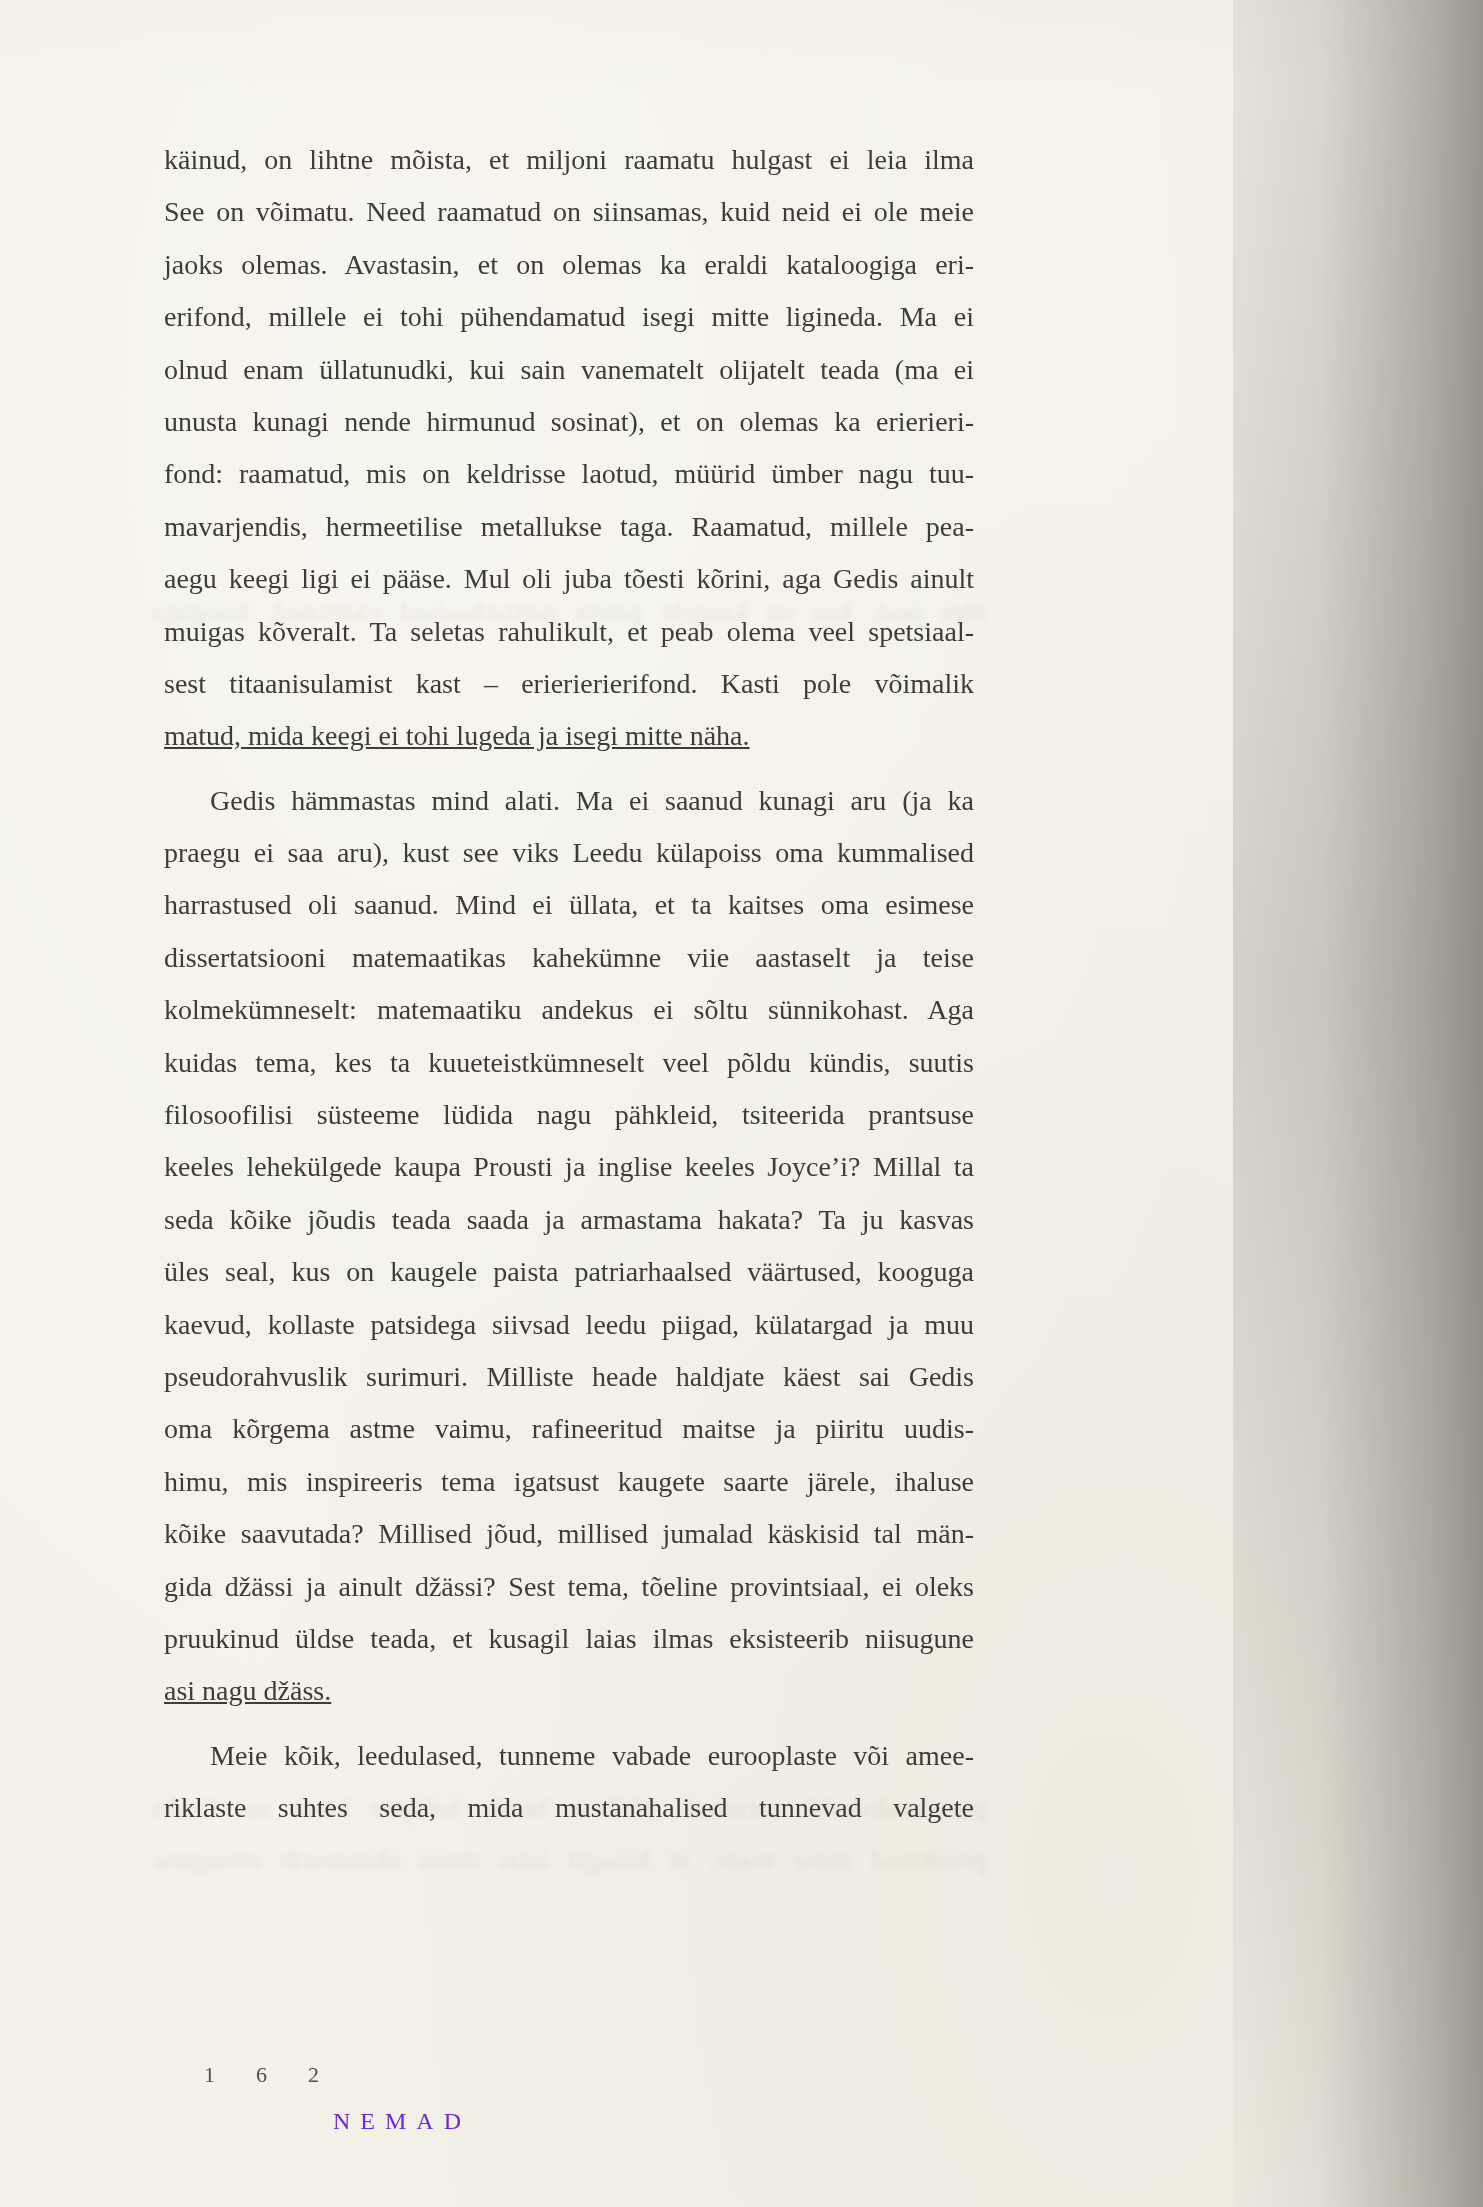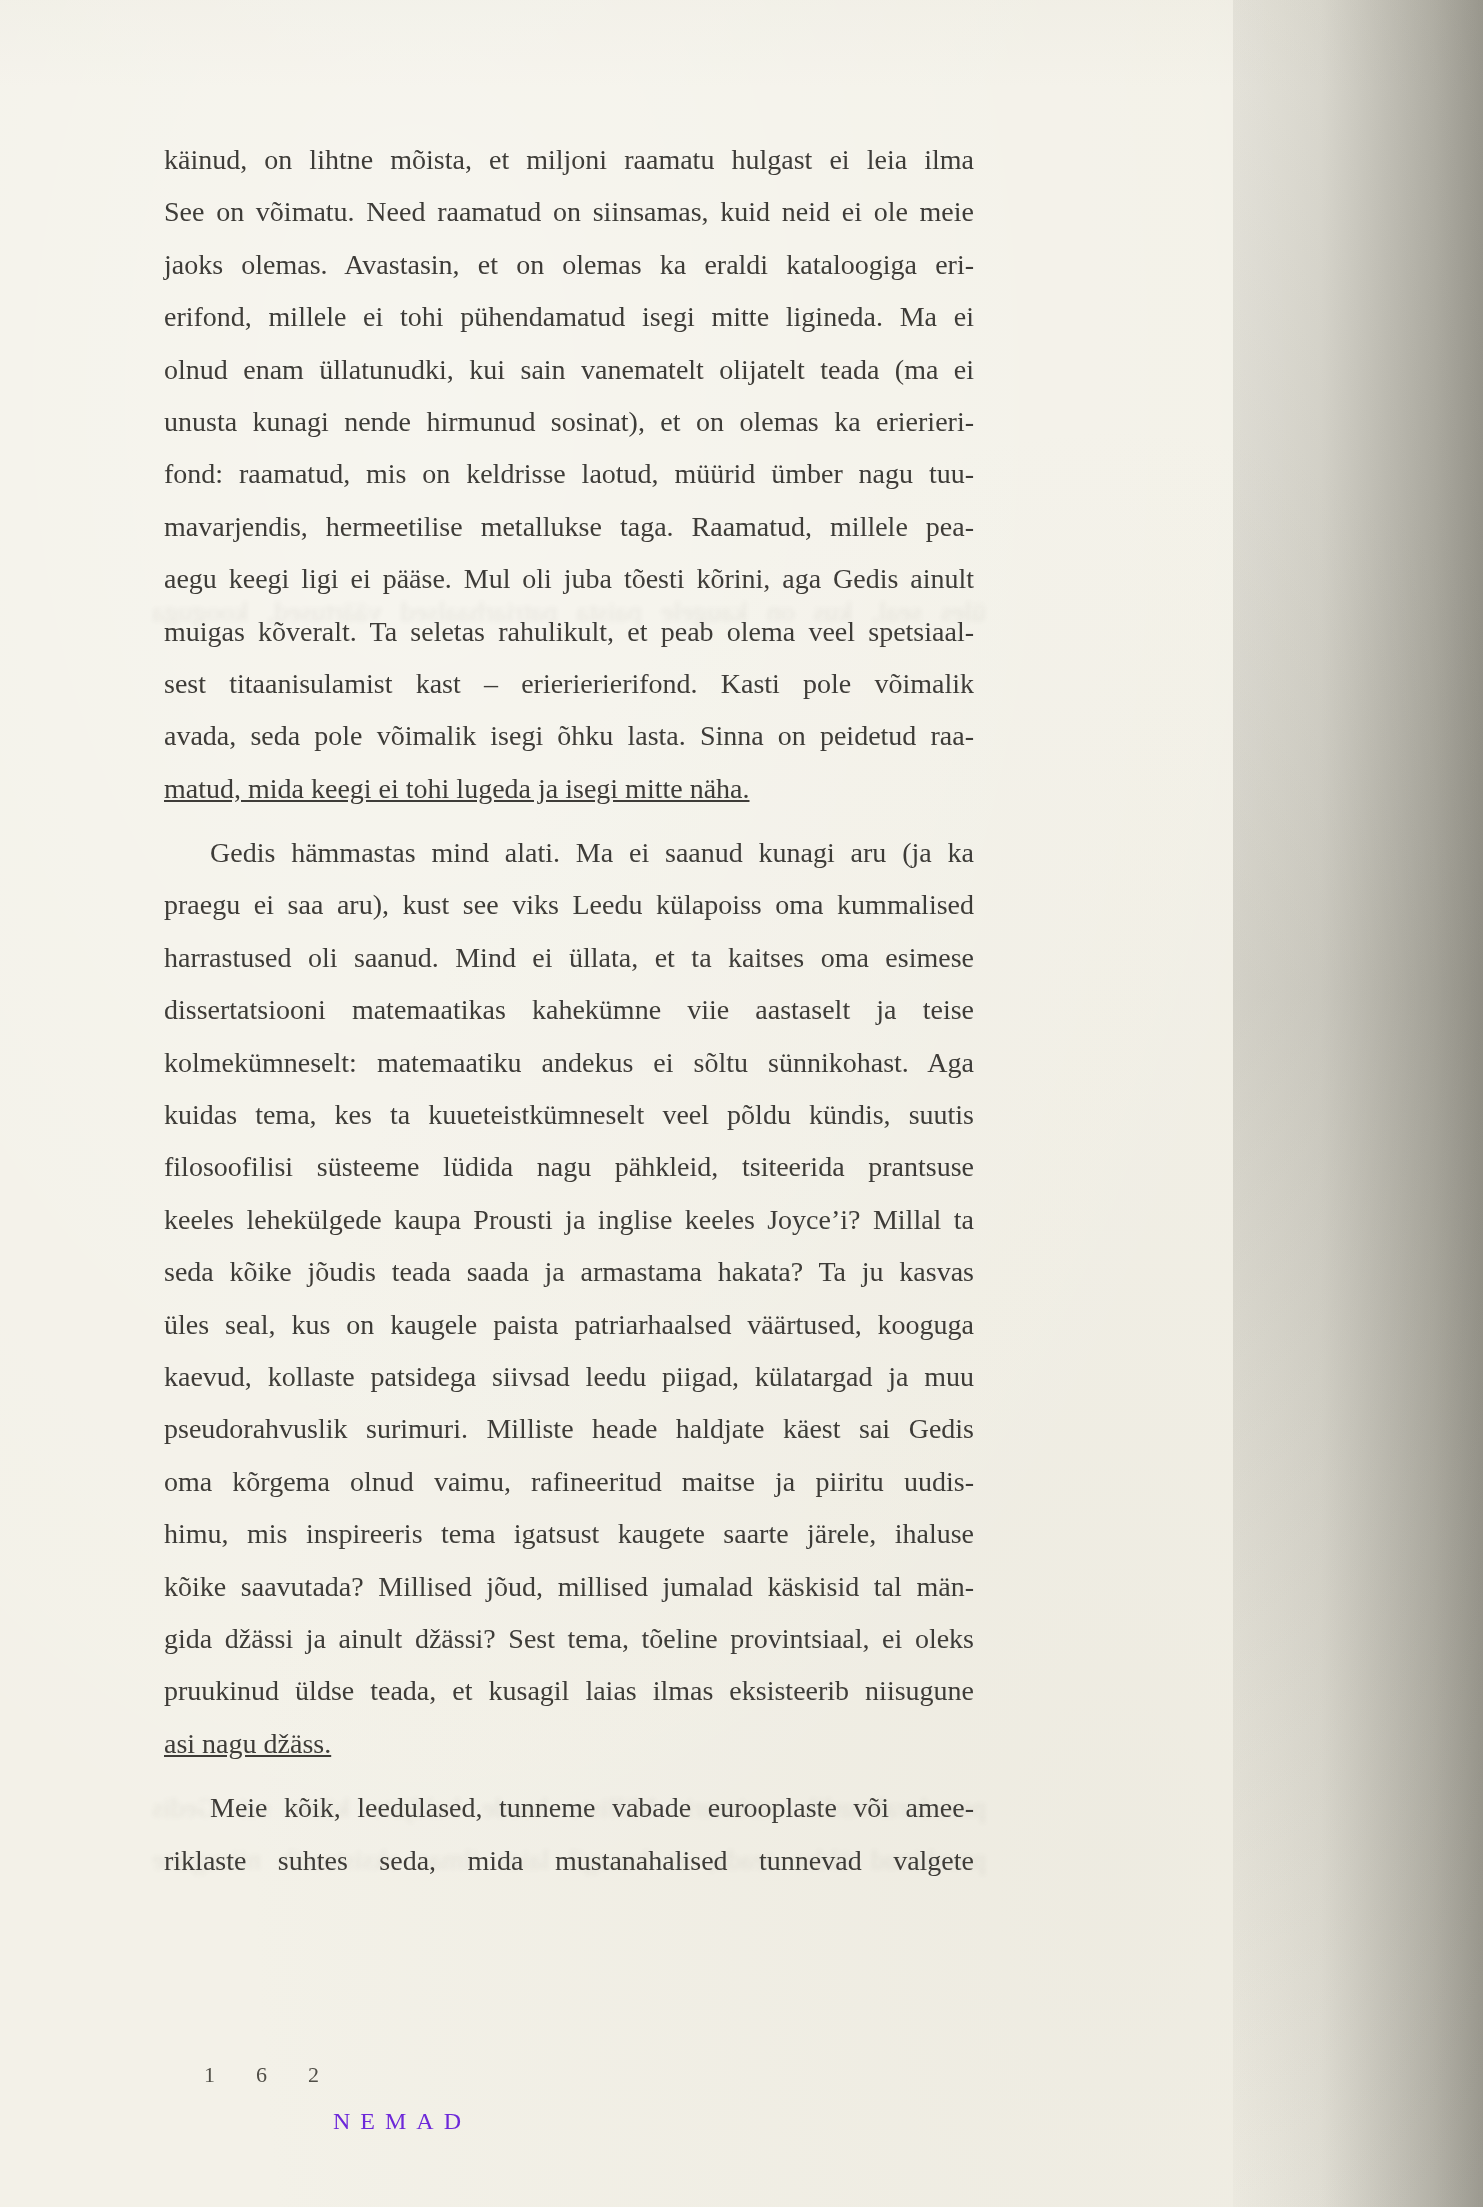--- a/index.html
+++ b/index.html
@@ -86,37 +86,36 @@
       <div class="line">See on võimatu. Need raamatud on siinsamas, kuid neid ei ole meie</div>
       <div class="line">jaoks olemas. Avastasin, et on olemas ka eraldi kataloogiga eri-</div>
       <div class="line">erifond, millele ei tohi pühendamatud isegi mitte ligineda. Ma ei</div>
       <div class="line">olnud enam üllatunudki, kui sain vanematelt olijatelt teada (ma ei</div>
       <div class="line">unusta kunagi nende hirmunud sosinat), et on olemas ka erierieri-</div>
       <div class="line">fond: raamatud, mis on keldrisse laotud, müürid ümber nagu tuu-</div>
       <div class="line">mavarjendis, hermeetilise metallukse taga. Raamatud, millele pea-</div>
       <div class="line">aegu keegi ligi ei pääse. Mul oli juba tõesti kõrini, aga Gedis ainult</div>
       <div class="line">muigas kõveralt. Ta seletas rahulikult, et peab olema veel spetsiaal-</div>
       <div class="line">sest titaanisulamist kast – erierierierifond. Kasti pole võimalik</div>
-      <div class="line">avada, seda pole võimalik isegi õhku lasta. Sinna on peidetud raa-</div>
       <div class="line flush">matud, mida keegi ei tohi lugeda ja isegi mitte näha.</div>
     </div>
     <div class="para indent">
       <div class="line">Gedis hämmastas mind alati. Ma ei saanud kunagi aru (ja ka</div>
       <div class="line">praegu ei saa aru), kust see viks Leedu külapoiss oma kummalised</div>
       <div class="line">harrastused oli saanud. Mind ei üllata, et ta kaitses oma esimese</div>
       <div class="line">dissertatsiooni matemaatikas kahekümne viie aastaselt ja teise</div>
       <div class="line">kolmekümneselt: matemaatiku andekus ei sõltu sünnikohast. Aga</div>
       <div class="line">kuidas tema, kes ta kuueteistkümneselt veel põldu kündis, suutis</div>
       <div class="line">filosoofilisi süsteeme lüdida nagu pähkleid, tsiteerida prantsuse</div>
       <div class="line">keeles lehekülgede kaupa Prousti ja inglise keeles Joyce’i? Millal ta</div>
       <div class="line">seda kõike jõudis teada saada ja armastama hakata? Ta ju kasvas</div>
       <div class="line">üles seal, kus on kaugele paista patriarhaalsed väärtused, kooguga</div>
       <div class="line">kaevud, kollaste patsidega siivsad leedu piigad, külatargad ja muu</div>
       <div class="line">pseudorahvuslik surimuri. Milliste heade haldjate käest sai Gedis</div>
-      <div class="line">oma kõrgema olnud vaimu, rafineeritud maitse ja piiritu uudis-</div>
+      <div class="line">oma kõrgema astme vaimu, rafineeritud maitse ja piiritu uudis-</div>
       <div class="line">himu, mis inspireeris tema igatsust kaugete saarte järele, ihaluse</div>
       <div class="line">kõike saavutada? Millised jõud, millised jumalad käskisid tal män-</div>
       <div class="line">gida džässi ja ainult džässi? Sest tema, tõeline provintsiaal, ei oleks</div>
       <div class="line">pruukinud üldse teada, et kusagil laias ilmas eksisteerib niisugune</div>
       <div class="line flush">asi nagu džäss.</div>
     </div>
     <div class="para indent">
       <div class="line">Meie kõik, leedulased, tunneme vabade eurooplaste või amee-</div>
       <div class="line">riklaste suhtes seda, mida mustanahalised tunnevad valgete</div>
     </div>

